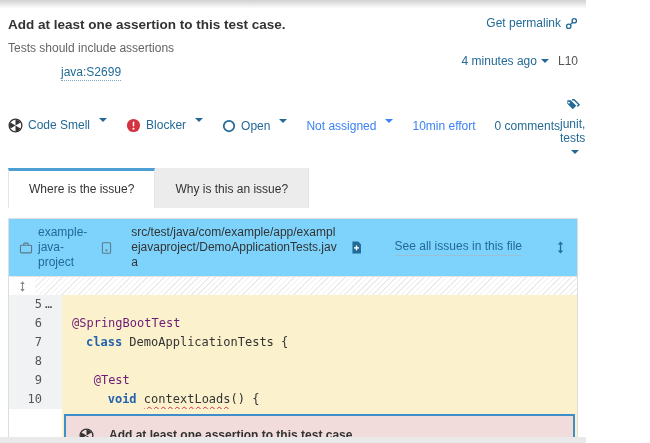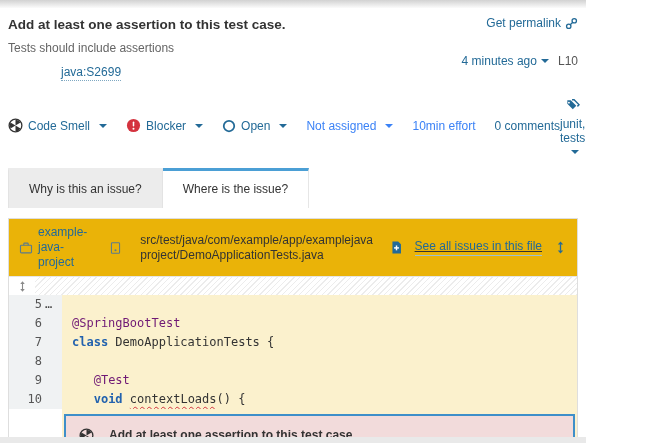--- a/index.html
+++ b/index.html
@@ -30,21 +30,21 @@
   .issue-title { font-size:13.5px; font-weight:bold; color:#333; line-height:17px; }
   .permalink { display:inline-flex; align-items:center; gap:4px; font-size:12px; }
 
   .sub-row { display:flex; justify-content:space-between; align-items:center; margin-top:8px; font-size:12px; }
   .rule-info { display:flex; align-items:center; gap:10px;flex-direction:column; }
   .rule-key { border-bottom:1px dotted #7fa8c2; padding-bottom:1px; }
   .age-group { display:flex; align-items:center; gap:9px; }
 
   .meta-row { display:flex; align-items:center; margin-top:16px; font-size:12px; }
   .meta-left { display:flex; align-items:center; gap:19px; }
-  .meta-item { display:inline-flex; align-items:center; gap:5px; white-space:nowrap; }
+  .meta-item { display:inline-flex; align-items:flex-start; gap:5px; white-space:nowrap; }
   .meta-dark { color:#3b82f6; }
   .meta-right { margin-left:auto; display:inline-flex; align-items:center; gap:5px;flex-direction:column; }
 
   .tabs { display:flex; margin-top:14px; align-items:stretch; }
   .tab {
     font-size:12px; color:#333; padding:11px 20px 12px;
     border-top:3px solid transparent; cursor:pointer; background:#ececec;
     border-left:1px solid #e3e3e3; border-right:1px solid #e3e3e3;
   }
   .tab.active {
@@ -55,46 +55,46 @@
 
   .panel {
     margin-top:10px;
     border:1px solid #dedede;
     background:#fff;
     height:287px;
     overflow:hidden;
   }
   .file-header {
     display:flex; align-items:center; gap:12px;
-    background:#eab308; border-bottom:1px solid #e6e6e6;
+    background:#7dd3fc; border-bottom:1px solid #e6e6e6;
     padding:6px 10px; font-size:12px; min-height:42px;
   }
   .project-link { display:flex; gap:5px; max-width:102px; line-height:15px; }
   .file-path { display:flex; gap:18px; max-width:358px; line-height:15px; color:#333; word-break:break-all; }
-  .fh-right { margin-left:auto; display:flex; align-items:center; gap:12px;text-decoration:underline; }
+  .fh-right { margin-left:auto; display:flex; align-items:center; gap:32px; }
   .see-all { border-bottom:1px solid #9dbfd4; padding-bottom:2px; white-space:nowrap; }
   .icon { display:inline-flex; flex:none; align-items:center; justify-content:center; }
 
   .expand-row { display:flex; height:18px; background:#fff; }
   .expand-cell { width:26px; display:flex; align-items:center; justify-content:center; }
   .hatch {
     flex:1;
     background: repeating-linear-gradient(135deg, #fff 0 3px, #ececec 3px 4px);
   }
 
   .code-row { display:flex; height:19px; line-height:19px; font-family:"DejaVu Sans Mono", monospace; font-size:12px; }
   .gutter { width:53px; flex:none; background:#f0f2f3; display:flex; }
   .gutter.white { background:#fff; }
   .lnum { display:inline-block; width:33px; text-align:right; color:#555; cursor:pointer; }
   .marker { margin-left:3px; color:#444; cursor:pointer; }
   .code-content { flex:1; background:#fbf1cd; padding-left:10px; white-space:pre; color:#333; }
 
   .tok-plain { color:#333; }
   .tok-annotation { color:#701a75; }
-  .tok-keyword { color:#2262ae; font-weight:bold; }
+  .tok-keyword { color:#2262ae; font-weight:bold;margin-left:14px; }
   .tok-issue {
     color:#333;
     text-decoration-line: underline;
     text-decoration-style: wavy;
     text-decoration-color:#d4333f;
     text-decoration-thickness:1px;
     text-underline-offset:3px;
   }
 
   .issue-row { height:auto; }
@@ -192,22 +192,22 @@
               <path d="M7.5 3 h2.2 L15 8.3 13.2 10" fill="none" stroke="#236a97" stroke-width="1.5"></path>
               <circle cx="4.2" cy="6" r="1" fill="#fff"></circle>
             </svg>
         </span>
         <span>junit, tests</span>
           <span class="caret"></span>
       </a>
     </div>
 
     <div class="tabs">
+      <div class="tab active">Where is the issue?</div>
       <div class="tab">Why is this an issue?</div>
-      <div class="tab active">Where is the issue?</div>
     </div>
 
     <div class="panel">
       <div class="file-header">
         <a class="project-link">
           <span class="icon" style="margin-top:1px;">
             <svg width="14" height="14" viewBox="0 0 16 16">
                 <g fill="none" stroke="#5b7b8c" stroke-width="1.3">
                   <rect x="1.7" y="4.8" width="12.6" height="8.7" rx="1"></rect>
                   <path d="M5.5 4.8 V3.4 a0.9 0.9 0 0 1 0.9 -0.9 h3.2 a0.9 0.9 0 0 1 0.9 0.9 V4.8"></path>

